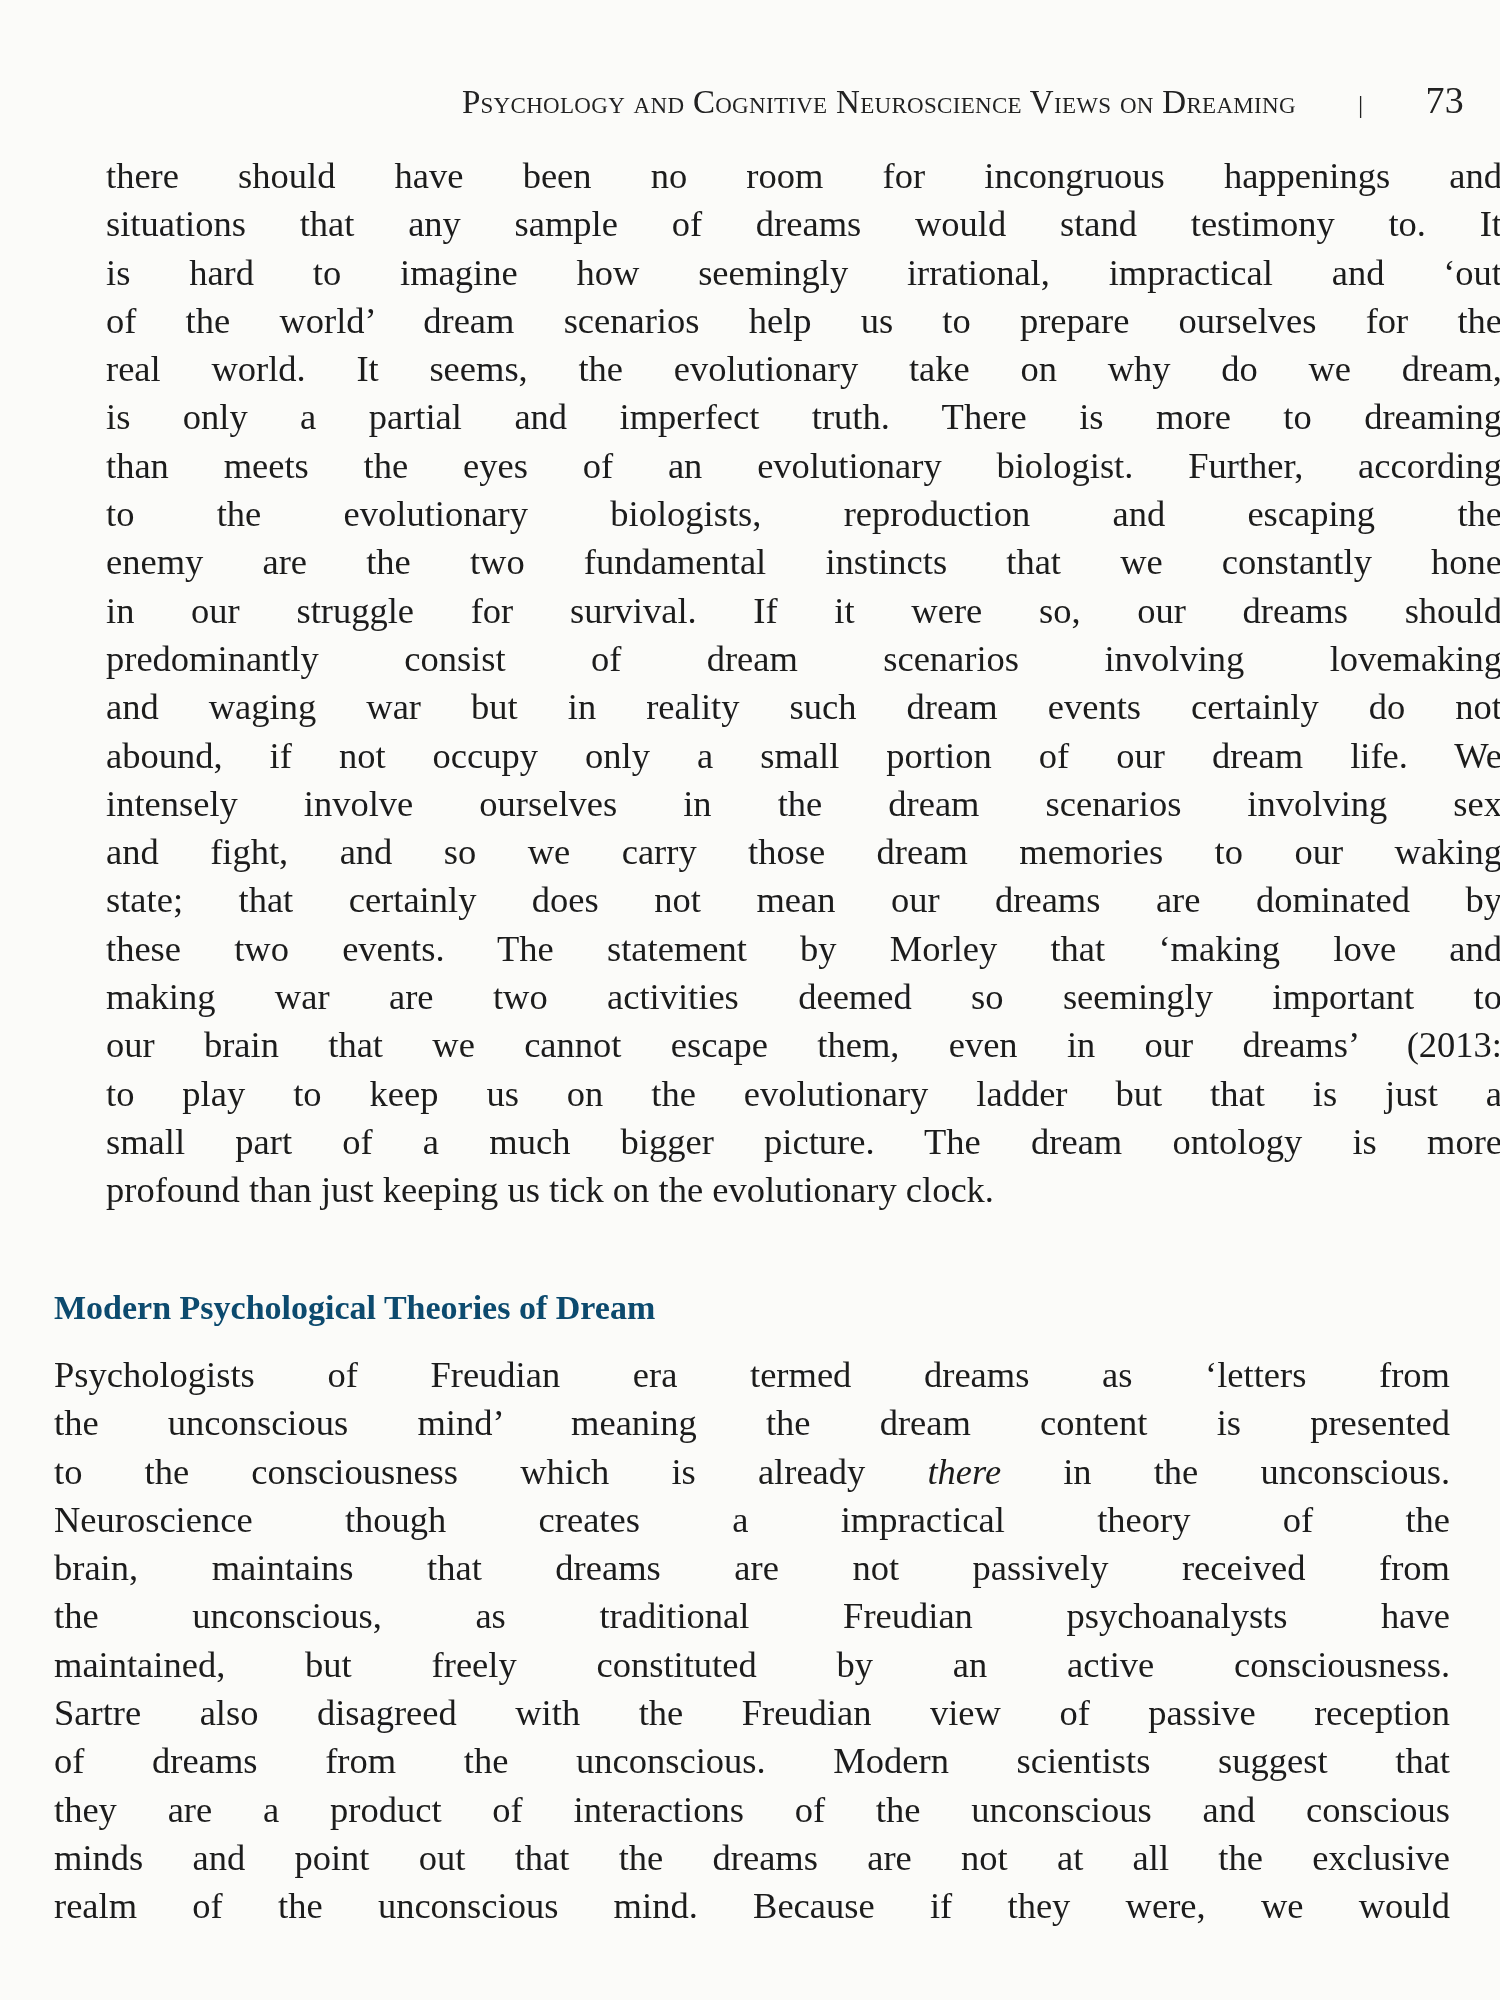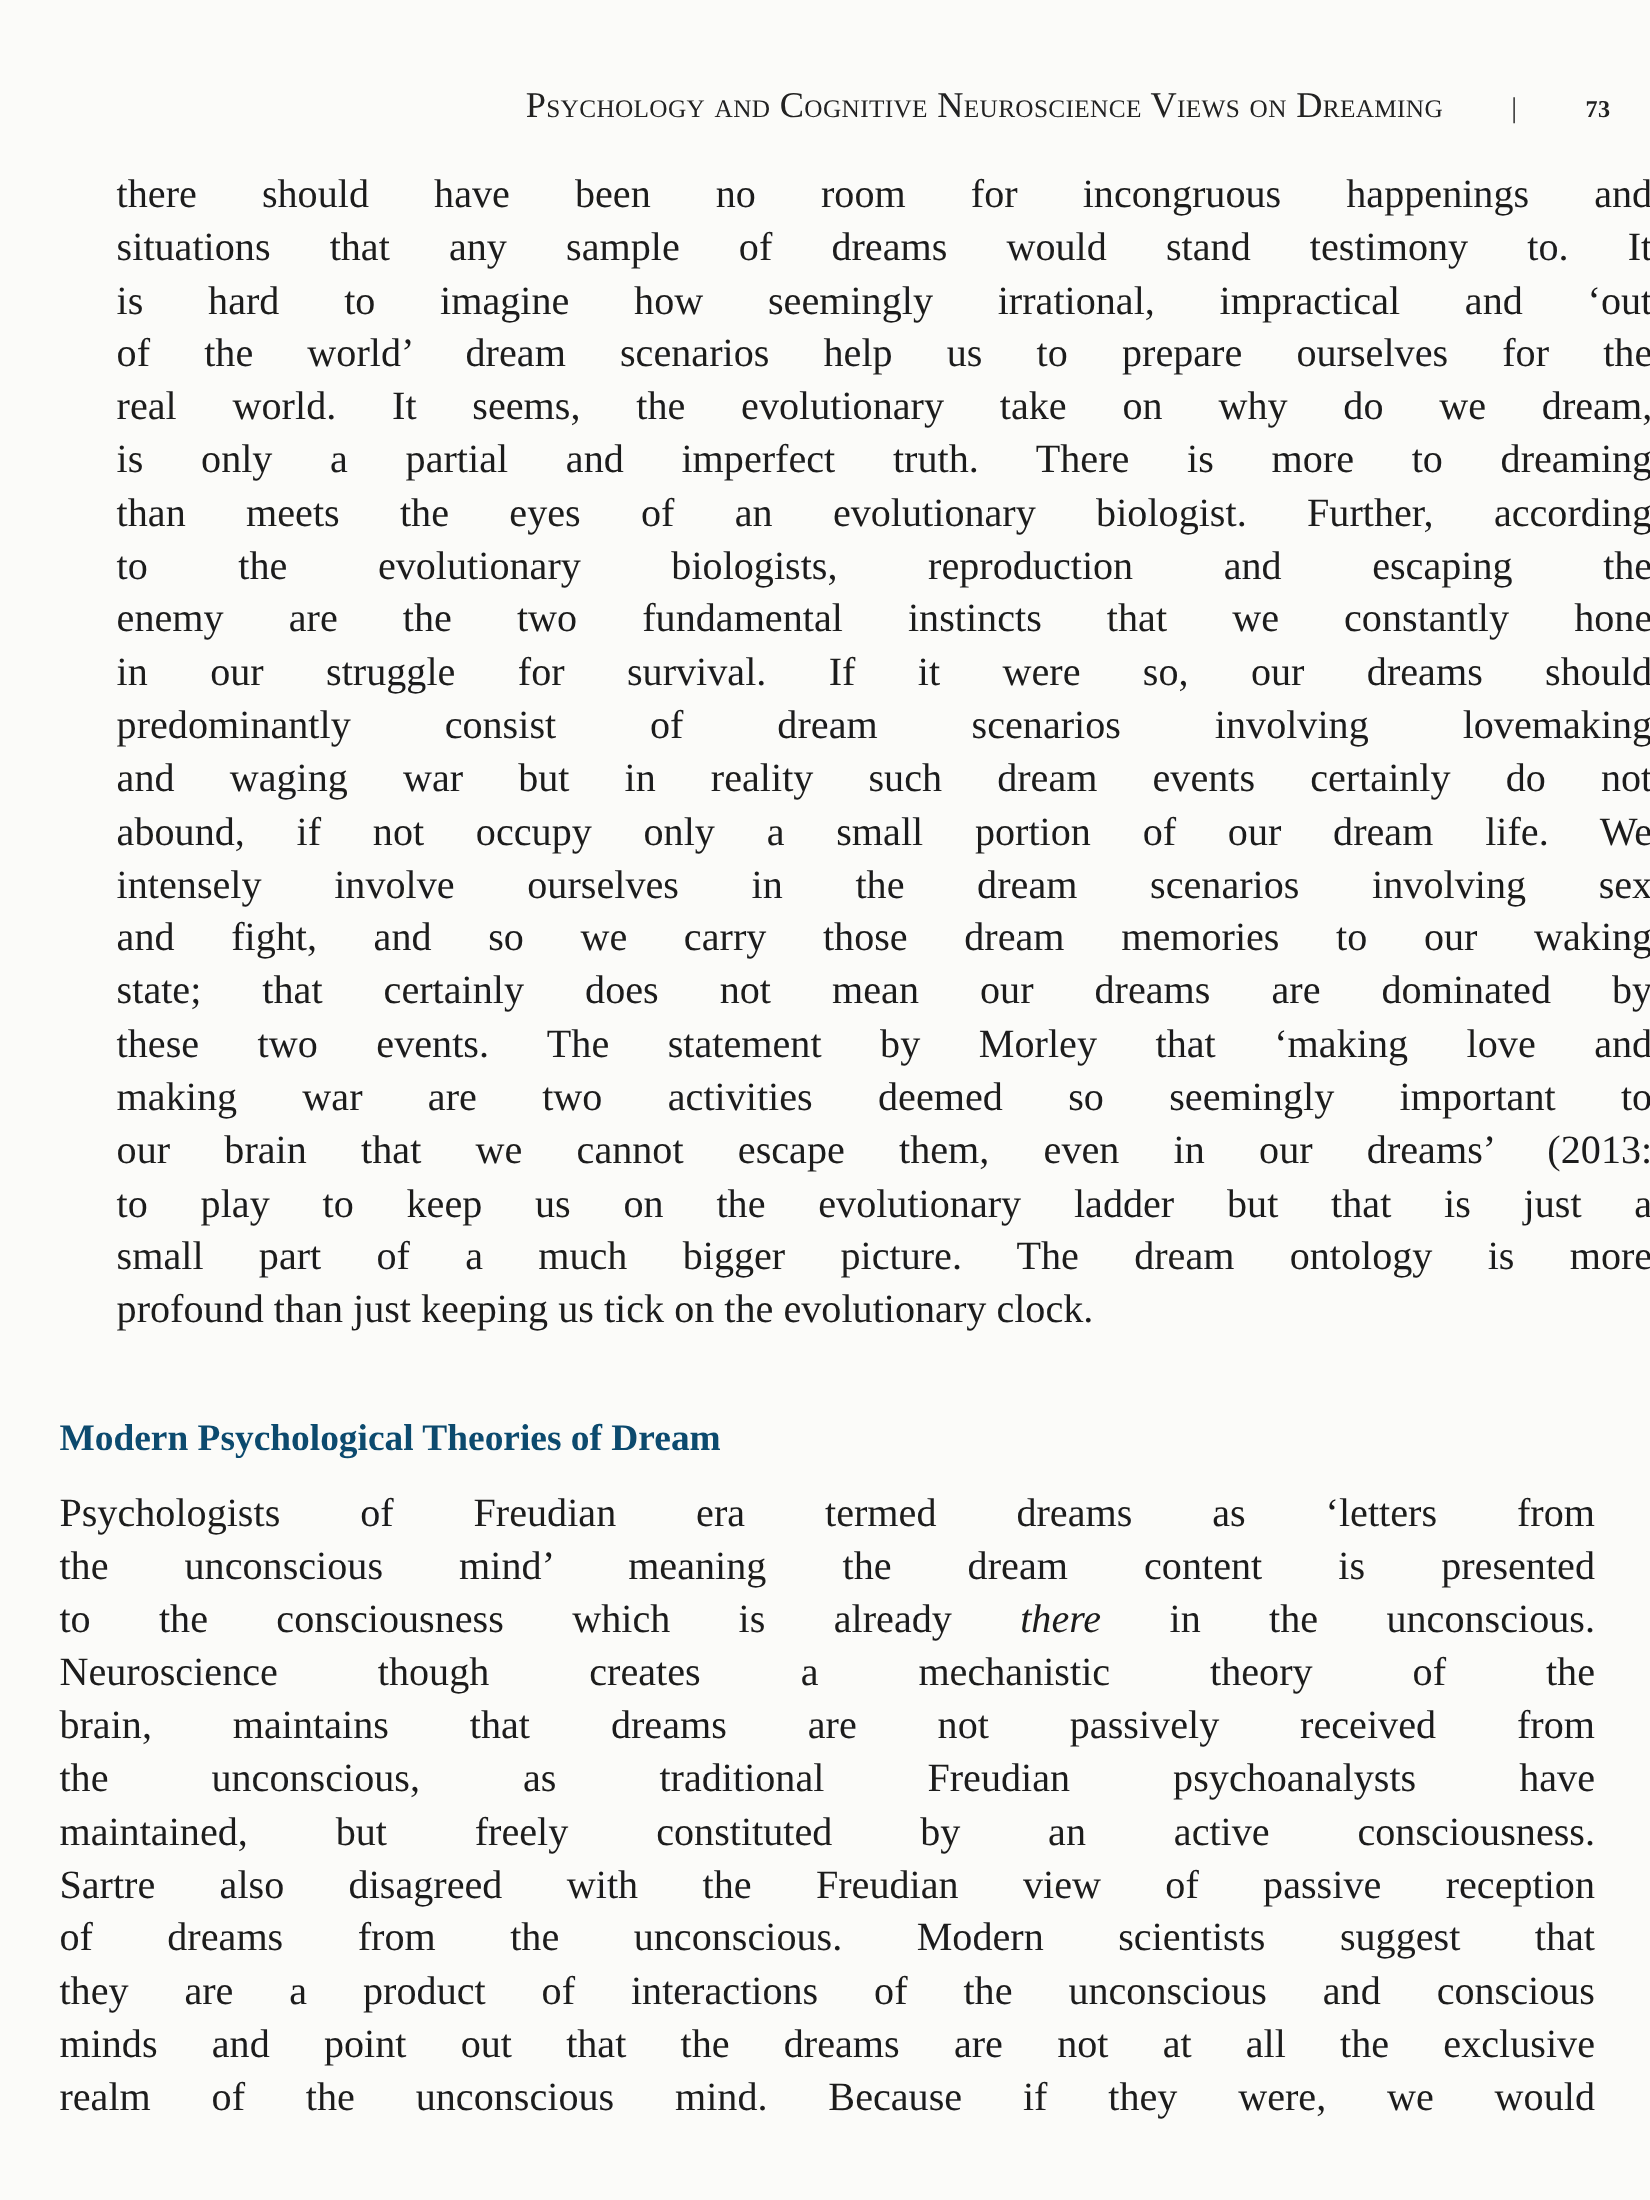--- a/index.html
+++ b/index.html
@@ -10,21 +10,21 @@
     color: #1c1c1c;
     position: relative;
   }
   .running-head {
     position: absolute; left: 78px; top: 78px; width: 1386px;
     display: flex; justify-content: flex-end; align-items: baseline;
     font-size: 33px; letter-spacing: 0.3px; color: #222; gap: 36px;
   }
   .running-head .title { font-variant: small-caps; white-space: nowrap; }
   .running-head .sep { margin: 0 26px 0 26px; font-size: 26px; }
-  .running-head .pageno { font-size: 22px; font-weight: bold; }
+  .running-head .pageno { font-size: 38px; }
   .block { position: absolute; left: 58px; width: 1396px; }
   .line {
     display: block; height: 48.3px; line-height: 48.3px;
     font-size: 36.5px;
     text-align: justify; text-align-last: justify;
     white-space: nowrap; overflow: visible;
     word-spacing: 0;
   }
   .line.last { text-align-last: left; }
   .p1 { top: 152px; margin-left: 48px; }
@@ -68,21 +68,21 @@
     <span class="line">small part of a much bigger picture. The dream ontology is more</span>
     <span class="line last">profound than just keeping us tick on the evolutionary clock.</span>
   </div>
 
 <div class="heading">Modern Psychological Theories of Dream</div>
 
 <div class="block p2" id="p2">
     <span class="line">Psychologists of Freudian era termed dreams as ‘letters from</span>
     <span class="line">the unconscious mind’ meaning the dream content is presented</span>
     <span class="line"><span>to the consciousness which is already </span><em>there</em><span> in the unconscious.</span></span>
-    <span class="line">Neuroscience though creates a mechanistic theory of the</span>
+    <span class="line">Neuroscience though creates a impractical theory of the</span>
     <span class="line">brain, maintains that dreams are not passively received from</span>
     <span class="line">the unconscious, as traditional Freudian psychoanalysts have</span>
     <span class="line">maintained, but freely constituted by an active consciousness.</span>
     <span class="line">Sartre also disagreed with the Freudian view of passive reception</span>
     <span class="line">of dreams from the unconscious. Modern scientists suggest that</span>
     <span class="line">they are a product of interactions of the unconscious and conscious</span>
     <span class="line">minds and point out that the dreams are not at all the exclusive</span>
     <span class="line">realm of the unconscious mind. Because if they were, we would</span>
   </div>
 

